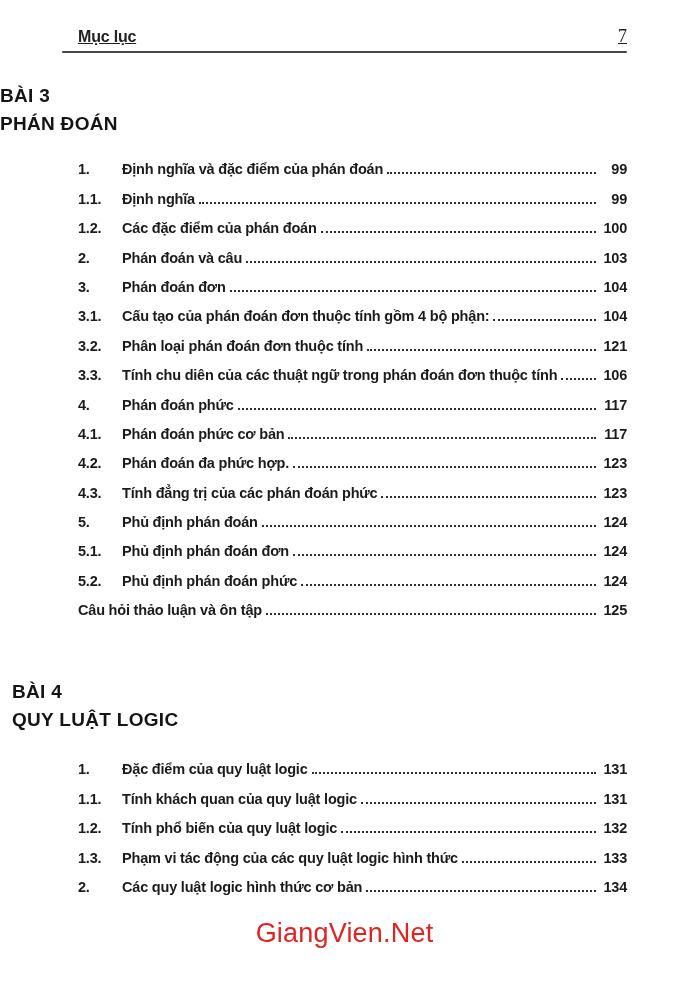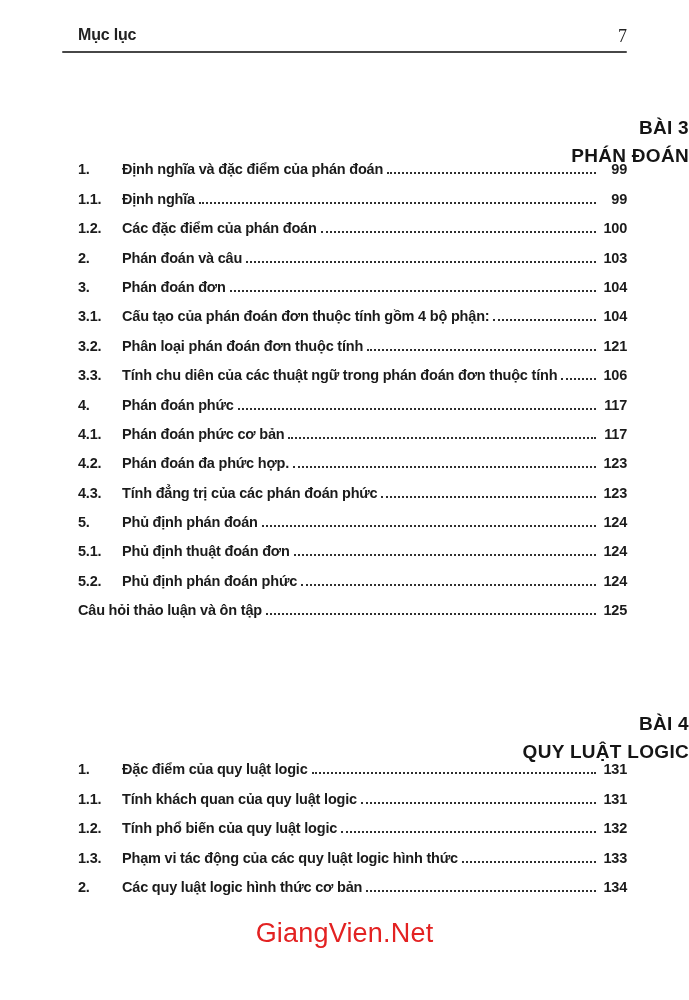--- a/index.html
+++ b/index.html
@@ -9,30 +9,30 @@
     width:689px; height:1000px;
     margin:0 auto;
     background:#ffffff;
     font-family:"Liberation Sans","DejaVu Sans",sans-serif;
     color:#1e1e1e;
     overflow:hidden;
   }
   
   .hdr {
     position:absolute; top:26px; left:78px; right:62px;
-    display:flex; justify-content:space-between; align-items:flex-start;
+    display:flex; justify-content:space-between; align-items:center;text-decoration:underline;
   }
   .hdr-left { font-size:16px; font-weight:700; letter-spacing:-0.2px; color:#222; }
   .hdr-page { font-family:"Liberation Serif","DejaVu Serif",serif; font-size:18px; color:#222; }
   .hdr-rule {
     position:absolute; top:51px; left:62px; right:62px;
     height:2px; background:#474747; border-radius:1px;
   }
   
-  .sec-head { text-align:right; font-weight:700; font-size:19px; letter-spacing:0.3px; color:#151515; line-height:28px;margin-top:32px; }
+  .sec-head { text-align:left; font-weight:700; font-size:19px; letter-spacing:0.3px; color:#151515; line-height:28px; }
   .sec-head .l1, .sec-head .l2 { display:block; }
   #sec1-head { position:absolute; top:82px; left:0; right:0; }
   #sec2-head { position:absolute; top:678px; left:0; right:0;padding-left:12px; }
   
   .toc { position:absolute; left:78px; right:62px; }
   #toc1 { top:148px; }
   #toc2 { top:748px; }
   .row {
     display:flex; align-items:flex-end;
     height:29.4px;
@@ -146,21 +146,21 @@
         <span class="pg">123</span>
       </div>
     <div class="row">
         <span class="num">5.</span>
         <span class="title">Phủ định phán đoán</span>
         <span class="dots"></span>
         <span class="pg">124</span>
       </div>
     <div class="row">
         <span class="num">5.1.</span>
-        <span class="title">Phủ định thuật đoán đơn</span>
+        <span class="title">Phủ định phán đoán đơn</span>
         <span class="dots"></span>
         <span class="pg">124</span>
       </div>
     <div class="row">
         <span class="num">5.2.</span>
         <span class="title">Phủ định phán đoán phức</span>
         <span class="dots"></span>
         <span class="pg">124</span>
       </div>
     <div class="row">

